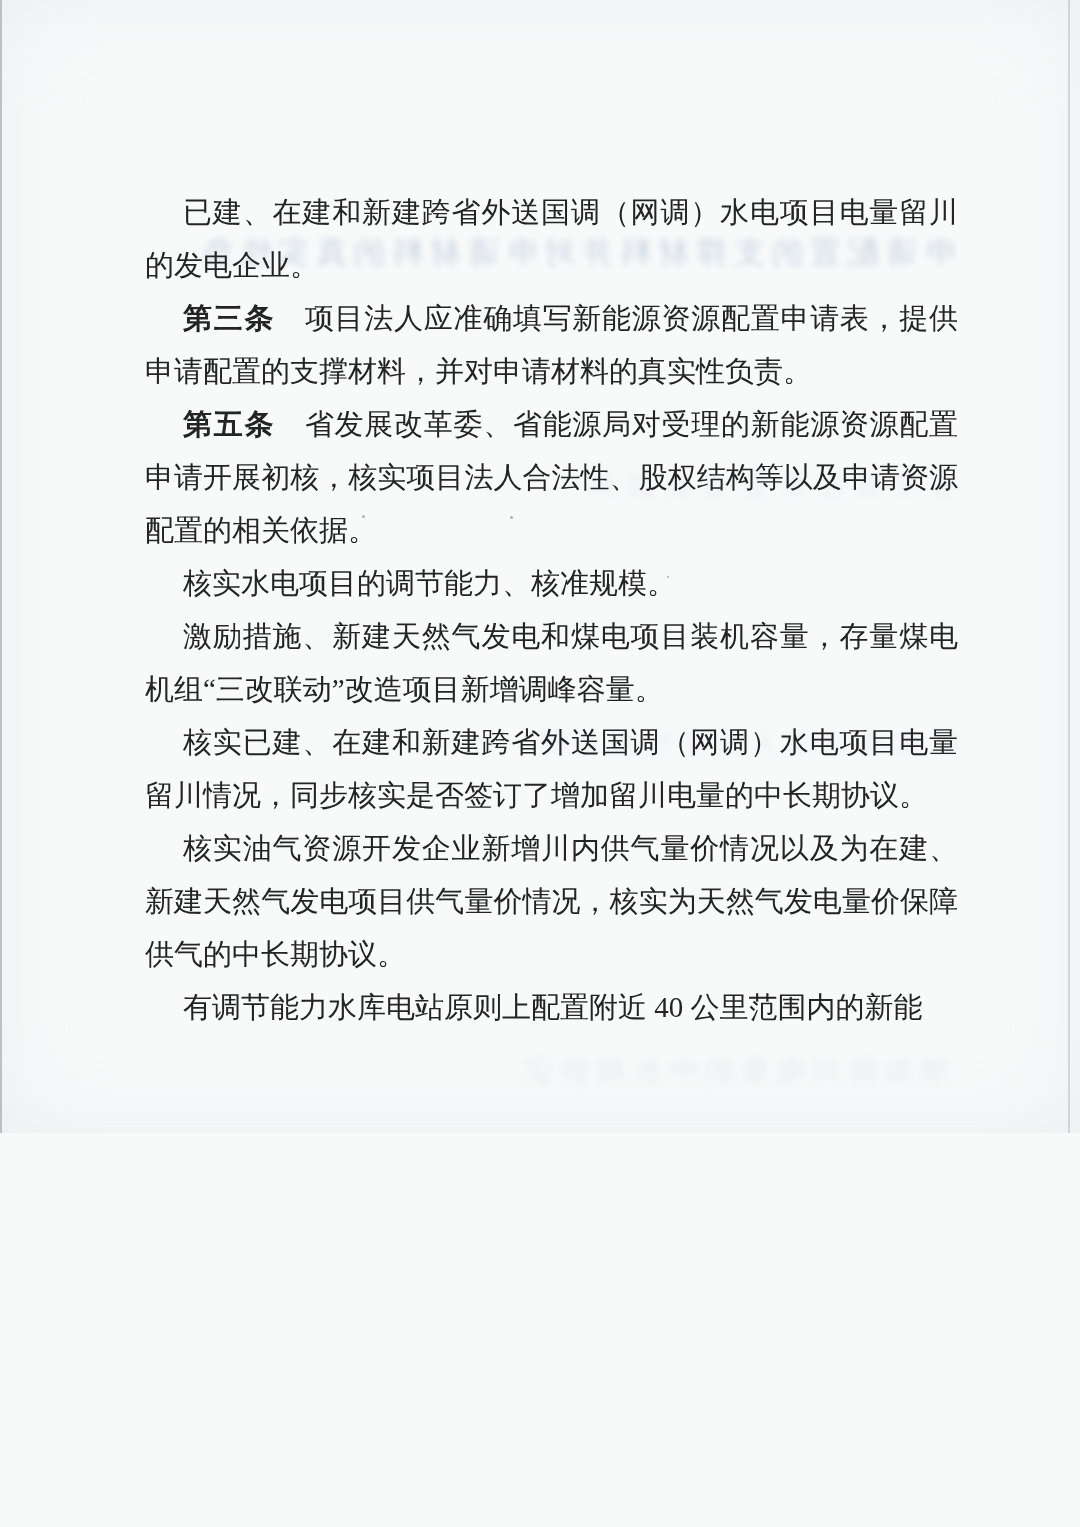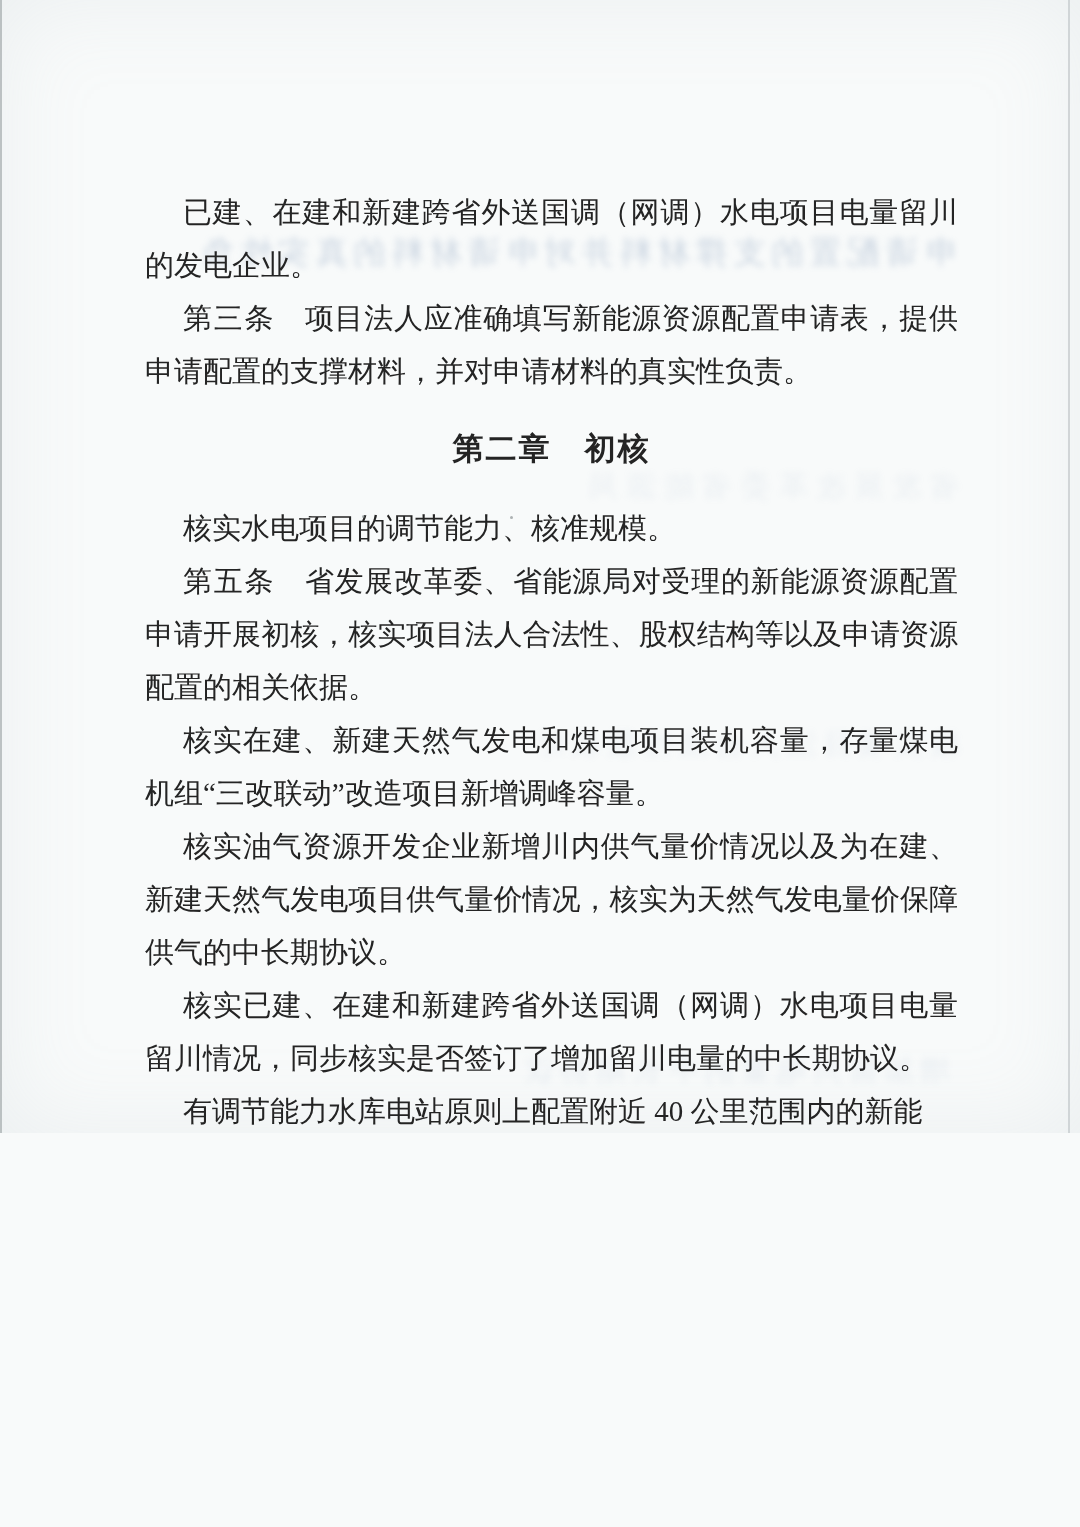--- a/index.html
+++ b/index.html
@@ -22,21 +22,21 @@
   .edge-right{right:10px;width:2px;background:#c8cdcf;opacity:.8;}
 
   
   .content{
     position:absolute;left:145px;top:186px;width:813px;
     font-size:29px;line-height:53px;
     color:var(--ink);
     text-align:justify;
   }
   .para{margin:0;text-indent:38px;}
-  .para .lead{font-weight:400;letter-spacing:1px;}
+  .para .lead{font-weight:700;letter-spacing:1px;}
   .chapter{
     margin:24px 0 27px;
     font-size:31px;line-height:53px;
     font-weight:700;letter-spacing:2px;
     text-align:center;text-indent:0;
   }
 
   
   .page-num{
     position:absolute;left:143px;top:1312px;
@@ -77,26 +77,25 @@
   <div class="edge edge-right"></div>
 
   <div class="ghost g1">申请配置的支撑材料并对申请材料的真实性负责新能源资源配置</div>
   <div class="ghost g2">省发展改革委省能源局</div>
   <div class="ghost g3">核实项目法人合法性股权结构</div>
   <div class="ghost g4">增加留川电量的中长期协议</div>
 
   <main class="content" id="blocks">
       <p class="para">已建、在建和新建跨省外送国调（网调）水电项目电量留川的发电企业。</p>
       <p class="para"><b class="lead">第三条</b>　项目法人应准确填写新能源资源配置申请表，提供申请配置的支撑材料，并对申请材料的真实性负责。</p>
-      <h2 class="chapter">第二章　初核</h2>
+      <p class="para"><b class="lead">第五条</b>　省发展改革委、省能源局对受理的新能源资源配置申请开展初核，核实项目法人合法性、股权结构等以及申请资源配置的相关依据。</p>
       <p class="para">核实水电项目的调节能力、核准规模。</p>
-      <p class="para"><b class="lead">第五条</b>　省发展改革委、省能源局对受理的新能源资源配置申请开展初核，核实项目法人合法性、股权结构等以及申请资源配置的相关依据。</p>
-      <p class="para">核实在建、新建天然气发电和煤电项目装机容量，存量煤电机组“三改联动”改造项目新增调峰容量。</p>
+      <p class="para">激励措施、新建天然气发电和煤电项目装机容量，存量煤电机组“三改联动”改造项目新增调峰容量。</p>
+      <p class="para">核实已建、在建和新建跨省外送国调（网调）水电项目电量留川情况，同步核实是否签订了增加留川电量的中长期协议。</p>
       <p class="para">核实油气资源开发企业新增川内供气量价情况以及为在建、新建天然气发电项目供气量价情况，核实为天然气发电量价保障供气的中长期协议。</p>
-      <p class="para">核实已建、在建和新建跨省外送国调（网调）水电项目电量留川情况，同步核实是否签订了增加留川电量的中长期协议。</p>
       <p class="para">有调节能力水库电站原则上配置附近 40 公里范围内的新能</p>
     </main>
 
   <footer>
     <span class="page-num">— 4 —</span>
   </footer>
 
   <div class="speck s1"></div>
   <div class="speck s2"></div>
   <div class="speck s3"></div>

